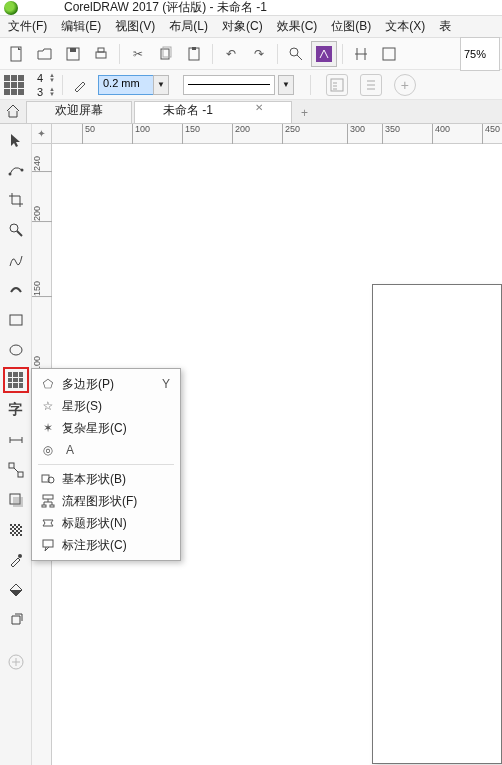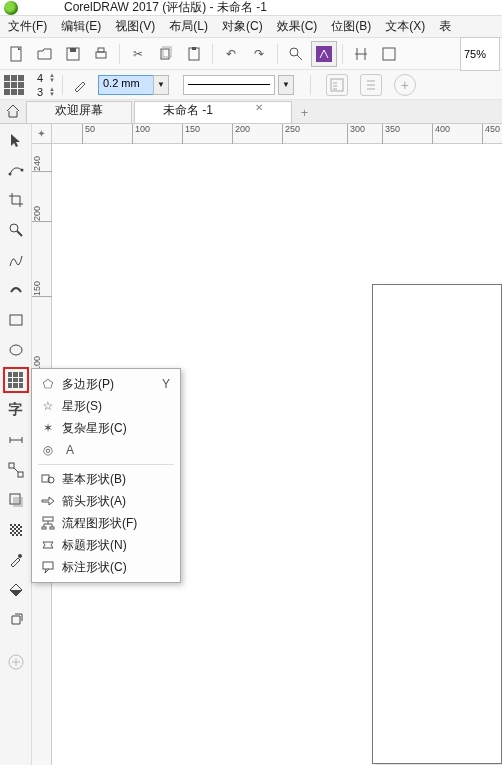--- a/index.html
+++ b/index.html
@@ -391,28 +391,20 @@
         <svg width="14" height="14">
           <rect x="1" y="3" width="7" height="7" stroke="#555" fill="none"></rect>
           <circle cx="10" cy="8" r="3" stroke="#555" fill="none"></circle>
         </svg>
       </span>
     <span class="lbl">基本形状(B)</span>
   </div>
   <div class="item">
     <span class="ico">
         <svg width="14" height="14">
-          <path d="M1 6 H8 V3 L13 7 L8 11 V8 H1 Z" stroke="#555" fill="none"></path>
-        </svg>
-      </span>
-    <span class="lbl">箭头形状(A)</span>
-  </div>
-  <div class="item">
-    <span class="ico">
-        <svg width="14" height="14">
           <rect x="2" y="1" width="10" height="4" stroke="#555" fill="none"></rect>
           <path d="M7 5 V8 M3 8 H11 M3 8 V11 M11 8 V11" stroke="#555"></path>
           <rect x="1" y="11" width="4" height="2" stroke="#555" fill="none"></rect>
           <rect x="9" y="11" width="4" height="2" stroke="#555" fill="none"></rect>
         </svg>
       </span>
     <span class="lbl">流程图形状(F)</span>
   </div>
   <div class="item">
     <span class="ico">

